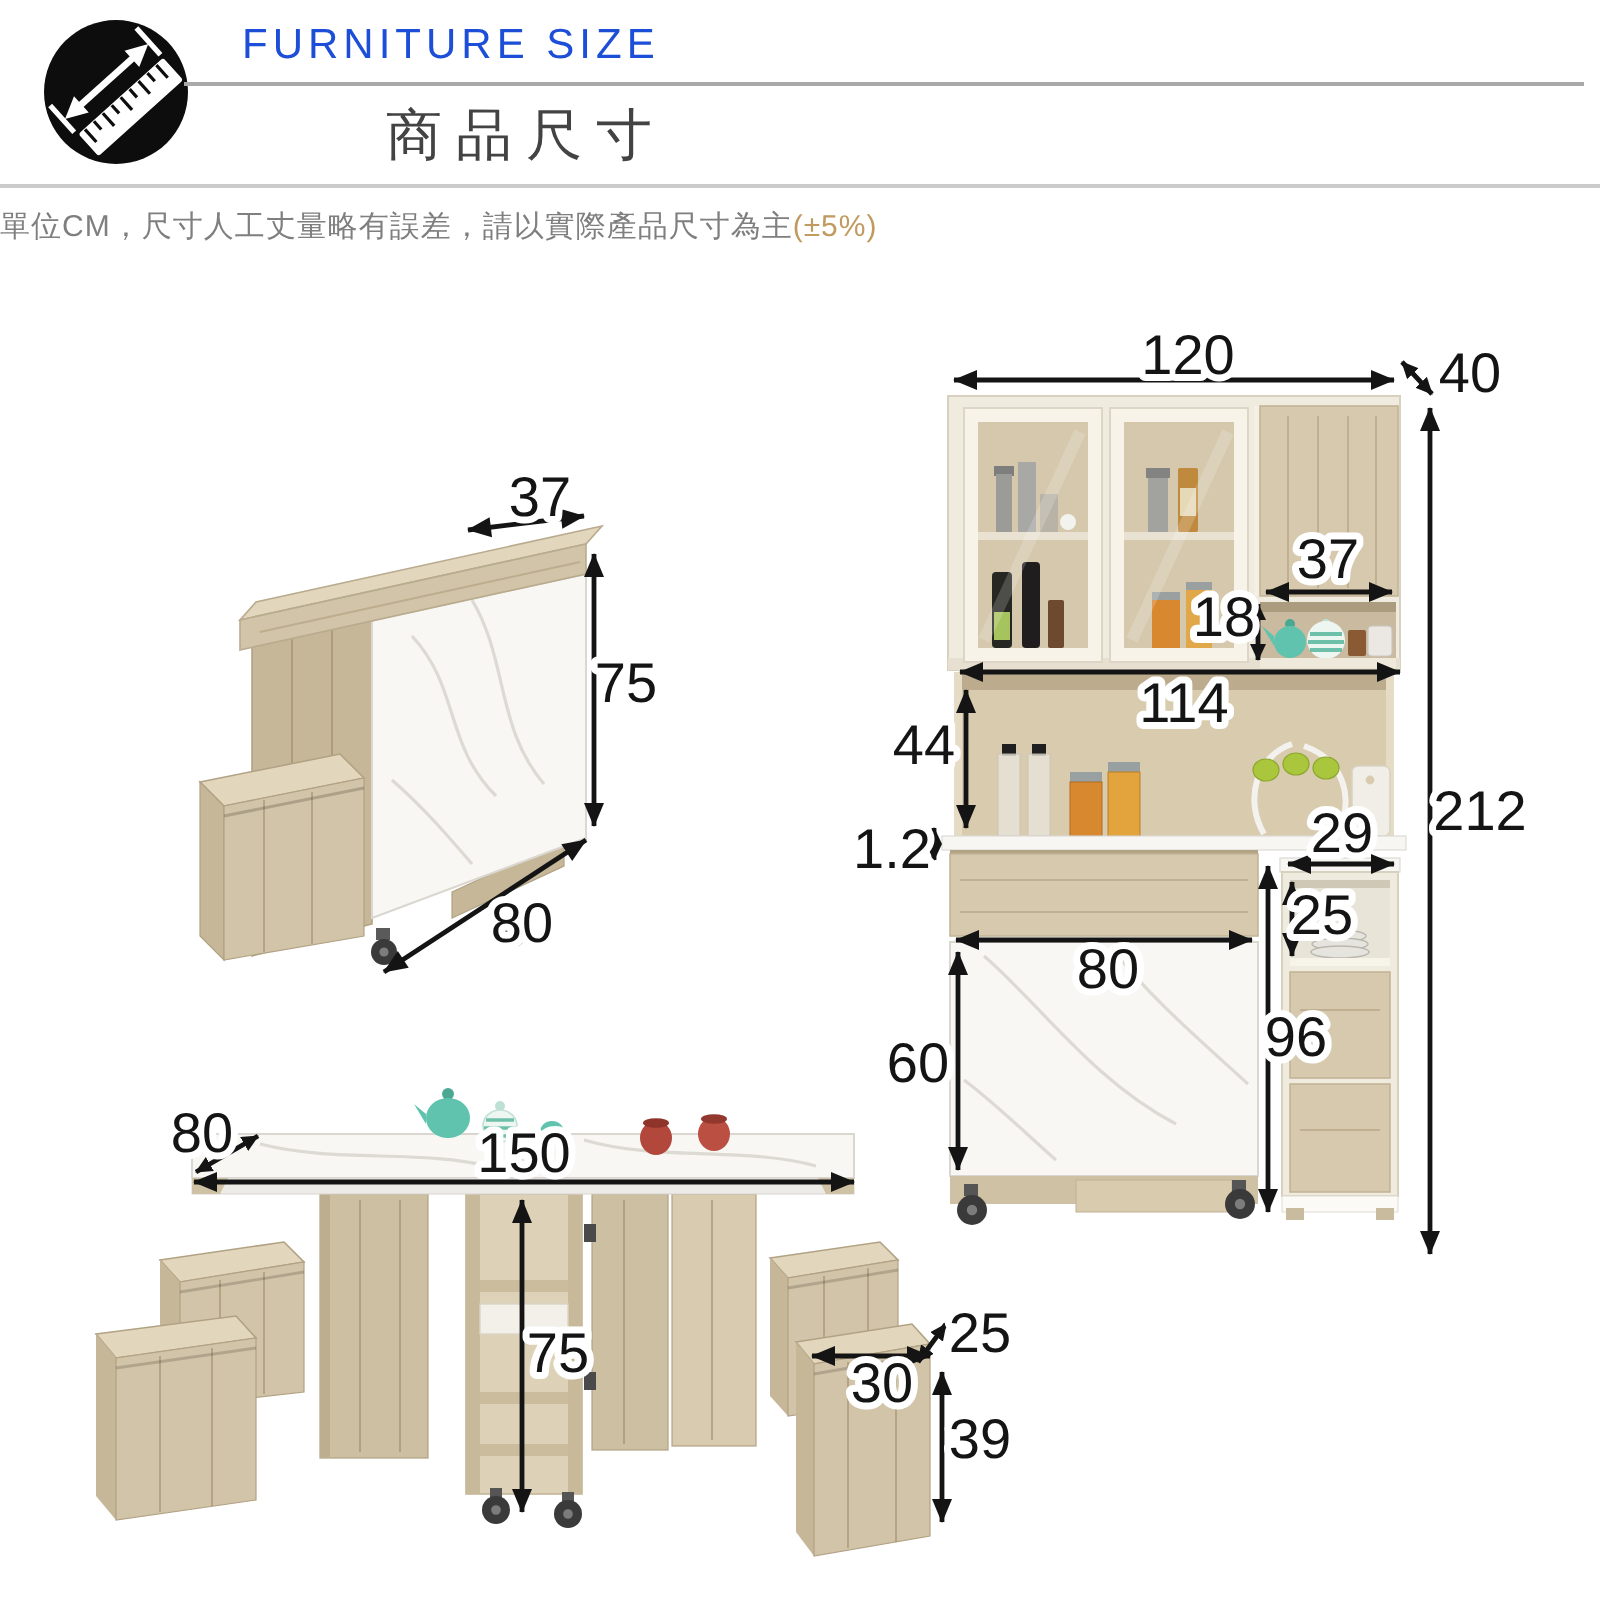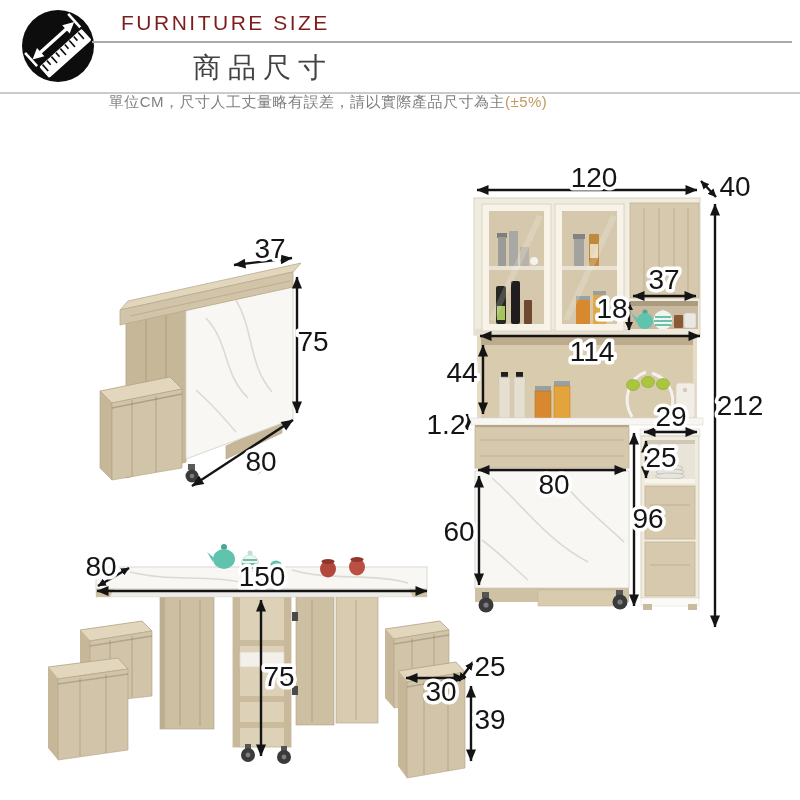--- a/index.html
+++ b/index.html
@@ -1,23 +1,23 @@
 <!DOCTYPE html>
 <html><head>
 <meta charset="utf-8">
 <style>
   html,body{margin:0;padding:0;background:#fff;}
   .stage{position:relative;width:800px;height:800px;background:#ffffff;overflow:hidden;
          font-family:"Liberation Sans",sans-serif;}
   .abs{position:absolute;}
-  .brand{left:121px;top:11px;font-size:21px;color:#7f1d1d;letter-spacing:2.5px;}
+  .brand{left:121px;top:11px;font-size:21px;color:#1d4ed8;letter-spacing:2.5px;}
   .rule-top{left:92px;top:41px;width:700px;height:2px;background:#a9a9a9;}
   .title{left:193px;top:49px;font-size:28px;color:#434343;letter-spacing:7px;}
   .rule-full{left:0;top:92px;width:800px;height:2px;background:#cbcbcb;}
-  .note{left:0;top:93px;width:656px;text-align:center;font-size:15px;color:#7f7f7f;letter-spacing:0.5px;}
+  .note{left:0;top:104px;width:656px;text-align:left;font-size:15px;color:#7f7f7f;letter-spacing:0.5px;}
   .note .tol{color:#c09a5e;}
   svg.scene{position:absolute;left:0;top:0;}
   .dim-line{stroke:#141414;stroke-width:2.4;fill:none;}
   text.dim{font-family:"Liberation Sans",sans-serif;font-size:28px;fill:#141414;
            stroke:#ffffff;stroke-width:7px;paint-order:stroke;stroke-linejoin:round;
            text-anchor:middle;}
   .grain{stroke:rgba(146,124,86,0.32);stroke-width:1;fill:none;}
   .graind{stroke:rgba(146,124,86,0.45);stroke-width:1;fill:none;}
   .vein{stroke:#d9d6cf;stroke-width:1.6;fill:none;opacity:0.9;}
 </style>

